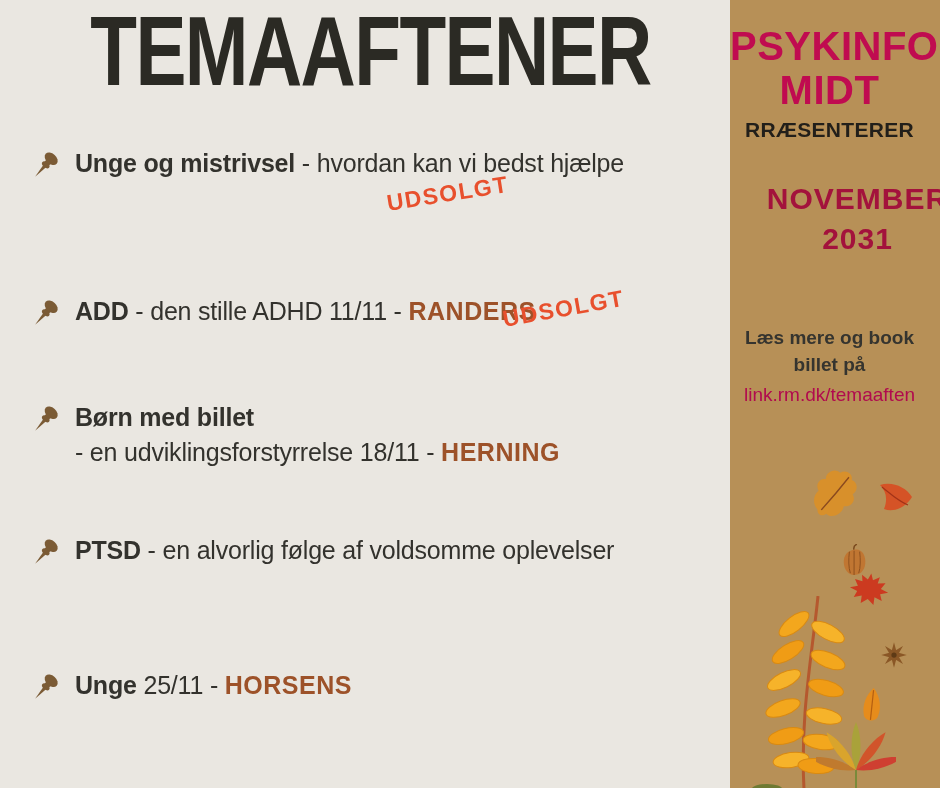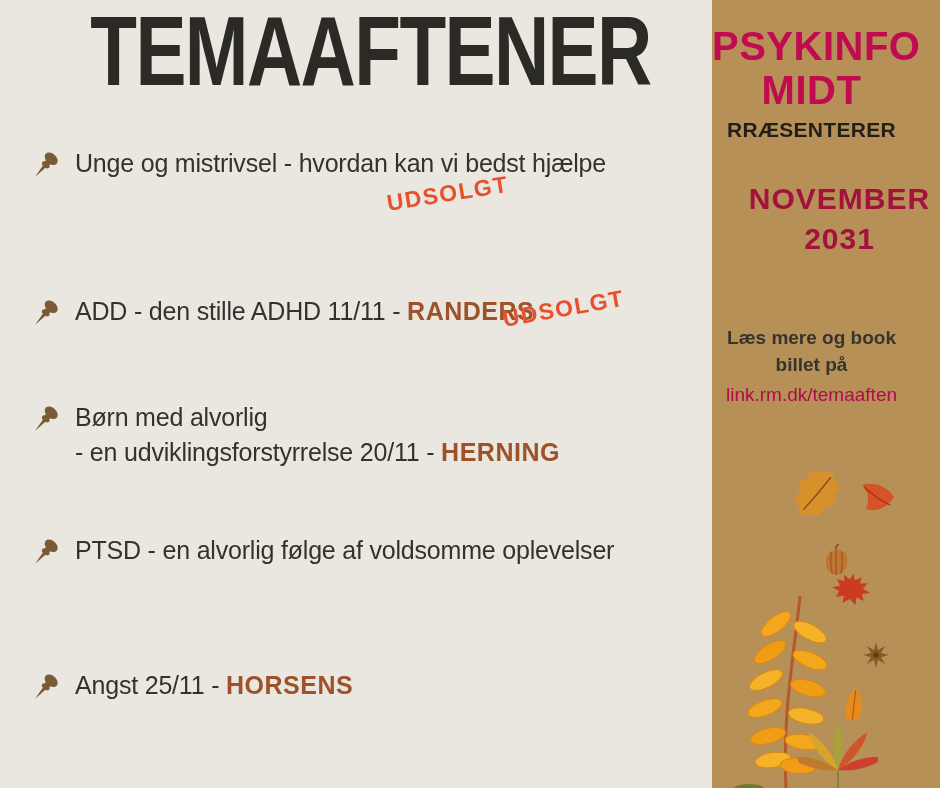--- a/index.html
+++ b/index.html
@@ -8,32 +8,32 @@
 
   
   .main{position:absolute;top:0;left:0;width:741px;height:772px;}
   .title{position:absolute;top:2px;left:0;width:741px;text-align:center;
          font-size:98px;font-weight:bold;line-height:1.02;letter-spacing:-2px;
          color:var(--title-text,#2B2A24);transform:scaleX(0.78);transform-origin:center;}
 
   .event{position:absolute;left:75px;font-size:25px;line-height:35px;
          color:var(--body-text,#33322D);letter-spacing:-0.2px;white-space:nowrap;}
   .event .pin{position:absolute;left:-49px;top:1px;width:37px;height:37px;color:var(--pin-brown,#7B5B35);}
-  .event b{font-weight:normal;margin-top:48px;}
+  .event b{font-weight:bold;margin-top:48px;}
   .city{font-weight:bold;color:var(--city-brown,#9D5229);letter-spacing:0.5px;}
 
   .stamp{position:absolute;font-size:23px;font-weight:bold;letter-spacing:1.5px;
          color:var(--soldout-red,#E8502D);transform-origin:left center;white-space:nowrap;}
   .stamp-1{left:387px;top:190px;transform:rotate(-9deg);}
   .stamp-2{left:503px;top:306px;transform:rotate(-10deg);}
 
   .ev-1{top:146px;} .ev-2{top:294px;text-align:center;} .ev-3{top:400px;} .ev-4{top:533px;} .ev-5{top:668px;}
 
   
-  .sidebar{position:absolute;top:0;right:0;width:228px;height:788px;overflow:hidden;
+  .sidebar{position:absolute;top:0;right:0;width:210px;height:788px;overflow:hidden;
            background:var(--sidebar-background,#B79057);text-align:center;}
   .sidebar .block{position:absolute;left:0;width:199px;}
   .brand{top:24px;font-size:40px;font-weight:bold;line-height:44px;letter-spacing:0.5px;
          color:var(--brand-crimson,#C00B50);}
   .presents{top:118px;font-size:21px;font-weight:bold;letter-spacing:0.3px;
             color:var(--presents-text,#221F1A);}
   .month{top:179px;font-size:30px;font-weight:bold;line-height:40px;letter-spacing:1px;
          color:var(--month-red,#A3123C);margin-left:28px;}
   .cta{top:324px;font-size:19px;font-weight:bold;line-height:27px;
        color:var(--cta-text,#35342F);}
@@ -93,22 +93,22 @@
       <span class="pin">
         <svg viewBox="0 0 100 100" width="100%" height="100%">
             <g fill="currentColor" transform="rotate(42 50 52)">
               <ellipse cx="50" cy="25" rx="20" ry="14"></ellipse>
               <rect x="42" y="32" width="16" height="12"></rect>
               <ellipse cx="50" cy="47" rx="12" ry="7"></ellipse>
               <path d="M45 49 L50 90 L55 49 Z"></path>
             </g>
           </svg>
       </span>
-      <div><b>Børn med alvorlig</b></div>
-      <div><span>- en udviklingsforstyrrelse 20/11 - </span><span class="city">HERNING</span></div>
+      <div><b>Børn med billet</b></div>
+      <div><span>- en udviklingsforstyrrelse 18/11 - </span><span class="city">HERNING</span></div>
     </div>
 
     <div class="event ev-4">
       <span class="pin">
         <svg viewBox="0 0 100 100" width="100%" height="100%">
             <g fill="currentColor" transform="rotate(42 50 52)">
               <ellipse cx="50" cy="25" rx="20" ry="14"></ellipse>
               <rect x="42" y="32" width="16" height="12"></rect>
               <ellipse cx="50" cy="47" rx="12" ry="7"></ellipse>
               <path d="M45 49 L50 90 L55 49 Z"></path>
@@ -122,21 +122,21 @@
       <span class="pin">
         <svg viewBox="0 0 100 100" width="100%" height="100%">
             <g fill="currentColor" transform="rotate(42 50 52)">
               <ellipse cx="50" cy="25" rx="20" ry="14"></ellipse>
               <rect x="42" y="32" width="16" height="12"></rect>
               <ellipse cx="50" cy="47" rx="12" ry="7"></ellipse>
               <path d="M45 49 L50 90 L55 49 Z"></path>
             </g>
           </svg>
       </span>
-      <div><b>Angst</b><span> 25/11 - </span><span class="city">HORSENS</span></div>
+      <div><b>Unge</b><span> 25/11 - </span><span class="city">HORSENS</span></div>
     </div>
 
   </div>
 
   <div class="sidebar">
 
     <div class="block brand">
       <div>PSYKINFO</div>
       <div>MIDT</div>
     </div>

